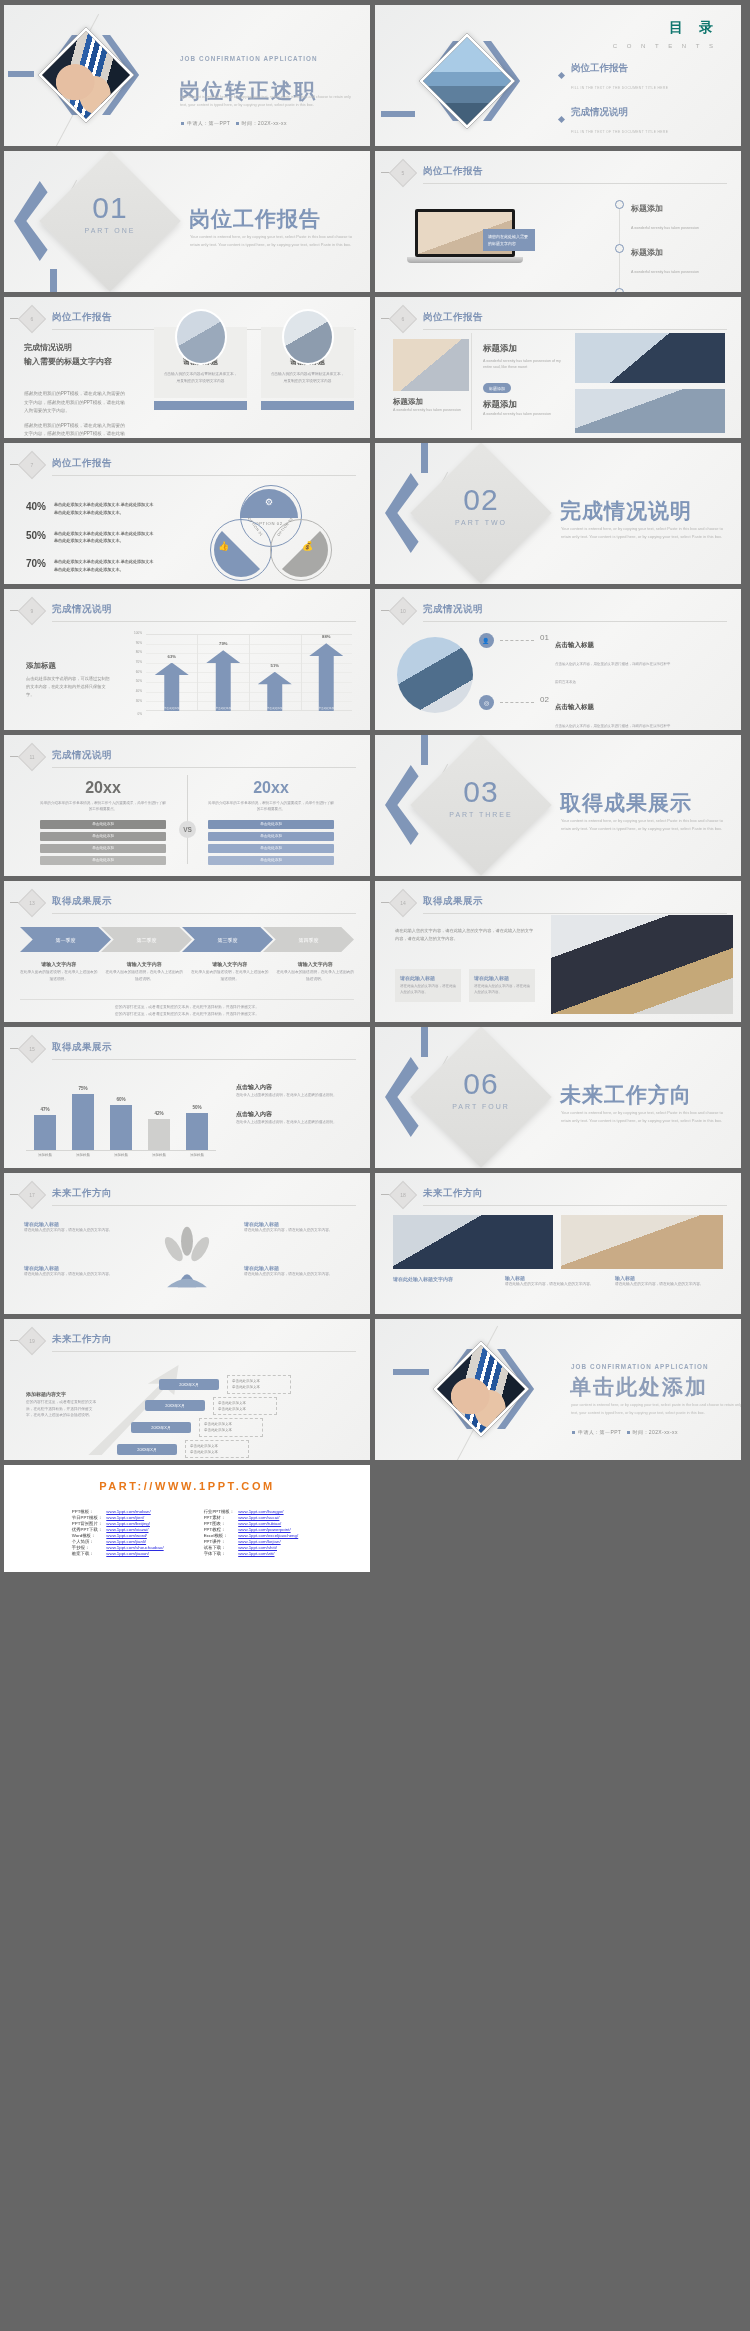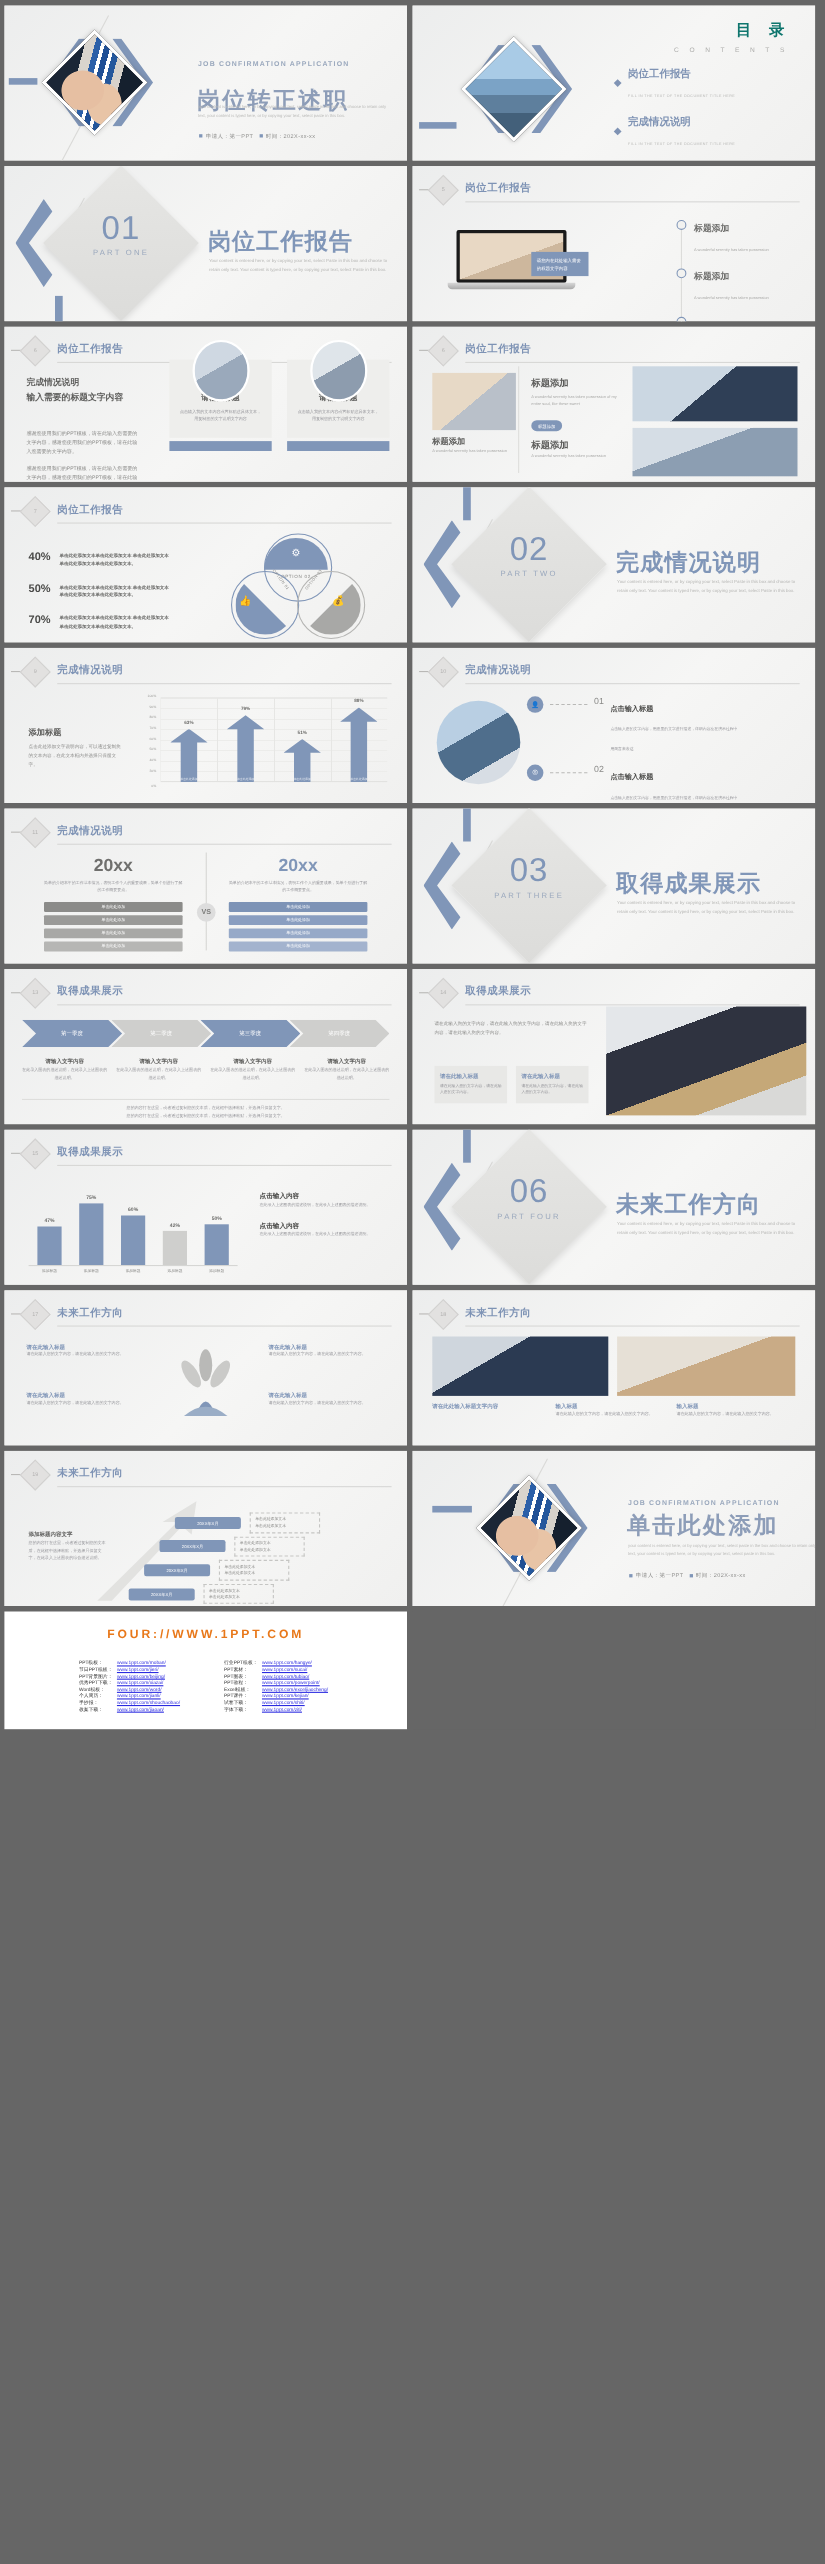--- a/index.html
+++ b/index.html
@@ -694,21 +694,21 @@
         <i></i><span>申请人：第一PPT</span>
         &nbsp;&nbsp;<i></i><span>时间：202X-xx-xx</span>
       </div>
     </div>
 
   </div>
 
   <div style="display:flex;gap:5px;padding:5px 4px;">
     <div style="width:366px;background:#fff;">
       <div class="brand-logo">
-        <div class="logo-url">FOUR://WWW.1PPT.COM</div>
+        <div class="logo-url">PART://WWW.1PPT.COM</div>
       </div>
       <div class="links">
         <table>
           <tbody>
               <tr>
                 <td>PPT模板：</td>
                 <td class="u">www.1ppt.com/moban/</td>
               </tr>
           <tr>
                 <td>节日PPT模板：</td>

